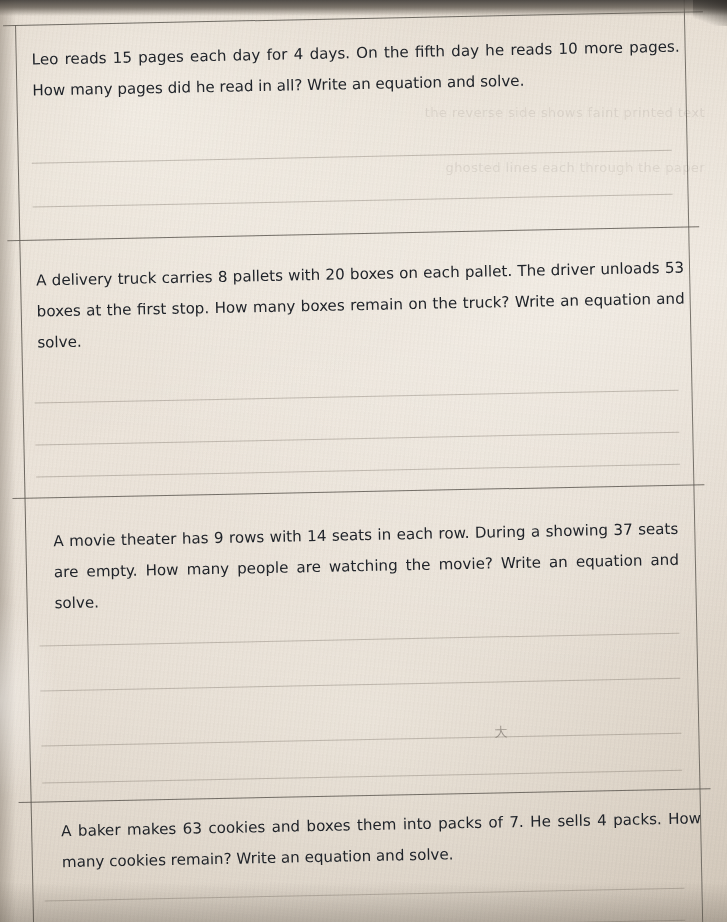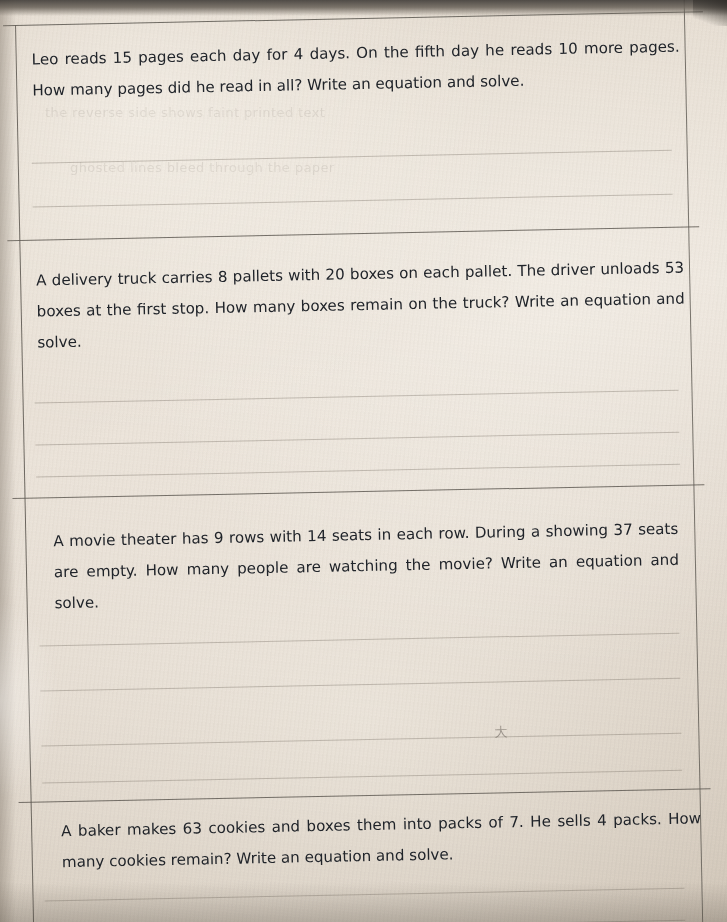--- a/index.html
+++ b/index.html
@@ -38,20 +38,21 @@
   
   .ghost {
     position: absolute;
     left: 40px; right: 22px;
     color: rgba(90,80,70,0.11);
     font-size: 13px;
     letter-spacing: 0.4px;
     pointer-events: none;
     white-space: nowrap;
     transform-origin: left center;
+    text-align: right;
   }
 
   
   .sheet {
     position: absolute;
     left: -6px;
     top: 4px;
     width: 742px;
     height: 930px;
     transform: rotate(-1.15deg);
@@ -146,21 +147,21 @@
   }
 </style>
 </head>
 <body>
 
 <div id="page">
 
   <div class="paper"></div>
 
   <div class="ghost" style="top:105px; left:45px;">the reverse side shows faint printed text</div>
-  <div class="ghost" style="top:160px; left:70px;">ghosted lines bleed through the paper</div>
+  <div class="ghost" style="top:160px; left:70px;">ghosted lines each through the paper</div>
 
   <div class="sheet">
 
     <div class="tbl-top"></div>
     <div class="tbl-left"></div>
     <div class="tbl-right"></div>
 
     <div class="row-sep" style="top:229px;"></div>
     <div class="row-sep" style="top:487px;"></div>
     <div class="row-sep" style="top:791px;"></div>

